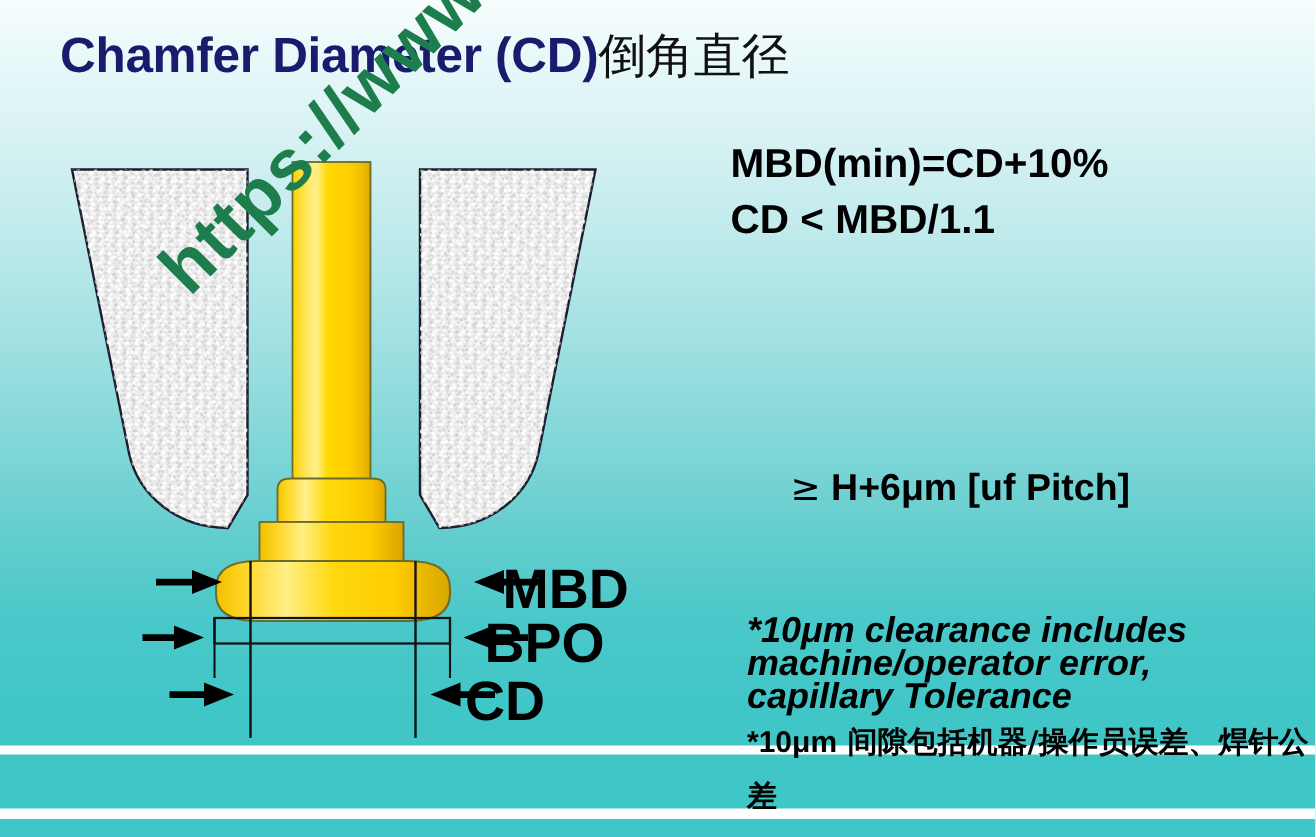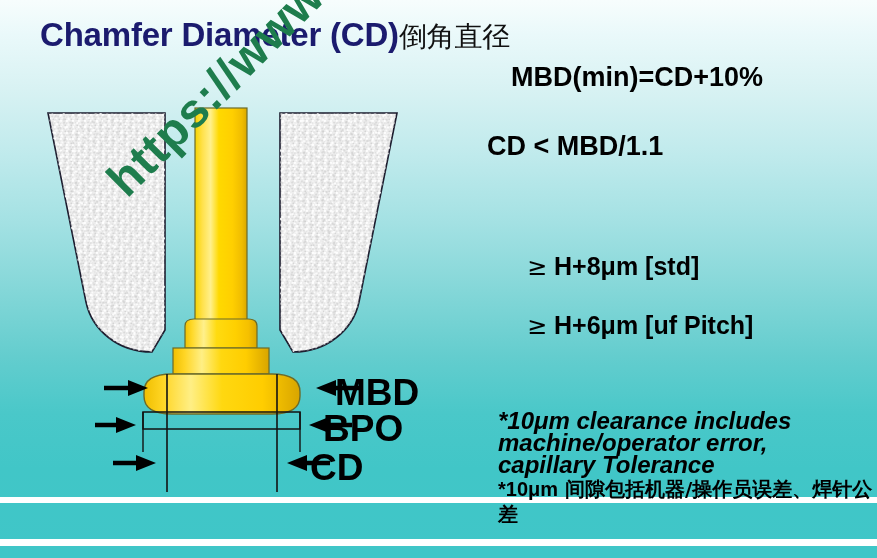--- a/index.html
+++ b/index.html
@@ -49,33 +49,33 @@
     letter-spacing: -0.2px;
   }
   #title .u {
     text-decoration-thickness: 3px;
     text-underline-offset: 4px;
   }
   #title .cn {
     font-family: "DejaVu Sans", sans-serif;
     color: #111111;
     font-weight: normal;
-    font-size: 28px;
+    font-size: 32px;
   }
 
   
   .formula {
     position: absolute;
     color: #000000;
     font-weight: bold;
     font-size: 27px;
     white-space: nowrap;
     font-family: "Liberation Sans", sans-serif;
   }
-  .f1 { left: 487px; top: 62px; margin-left: 24px;  }
+  .f1 { left: 487px; top: 94px;  }
   .f2 { left: 487px; top: 131px; }
   .f3 { left: 527px; top: 192px; }
   .f4 { left: 527px; top: 252px; font-size: 25px;}
   .f5 { left: 527px; top: 311px; font-size: 25px;}
   .ge { font-family: "DejaVu Sans", sans-serif; font-weight: normal; font-size: 24px;}
 
   
   #footnote {
     position: absolute;
     left: 498px;
@@ -88,21 +88,21 @@
     line-height: 22px;
   }
   #footnote-cn {
     position: absolute;
     left: 498px;
     top: 477px;
     width: 380px;
     color: #000000;
     font-weight: bold;
     font-size: 20px;
-    line-height: 25px;
+    line-height: 35px;
     font-family: "DejaVu Sans", sans-serif;
   }
   #footnote-cn .lat {
     font-family: "Liberation Sans", sans-serif;
   }
 
   
   #diagram {
     position: absolute;
     left: 0;
@@ -274,21 +274,20 @@
     </svg>
 
     
     <div class="dlabel lbl-mbd">MBD</div>
     <div class="dlabel lbl-bpo">BPO</div>
     <div class="dlabel lbl-cd">CD</div>
   </div>
 
   <div class="formula f1">MBD(min)=CD+10%</div>
   <div class="formula f2">CD &lt; MBD/1.1</div>
-  <div class="formula f4"><span class="ge">≥</span><span> H+8μm [std]</span></div>
   <div class="formula f5"><span class="ge">≥</span><span> H+6μm [uf Pitch]</span></div>
 
   <div id="footnote">*10μm clearance includes machine/operator error, capillary Tolerance</div>
   <div id="footnote-cn"><span class="lat">*10μm</span><span> 间隙包括机器/操作员误差、焊针公差</span></div>
 
   <div id="watermark">https://www.ugpcb.com</div>
 
 </div>
 
 </body></html>

